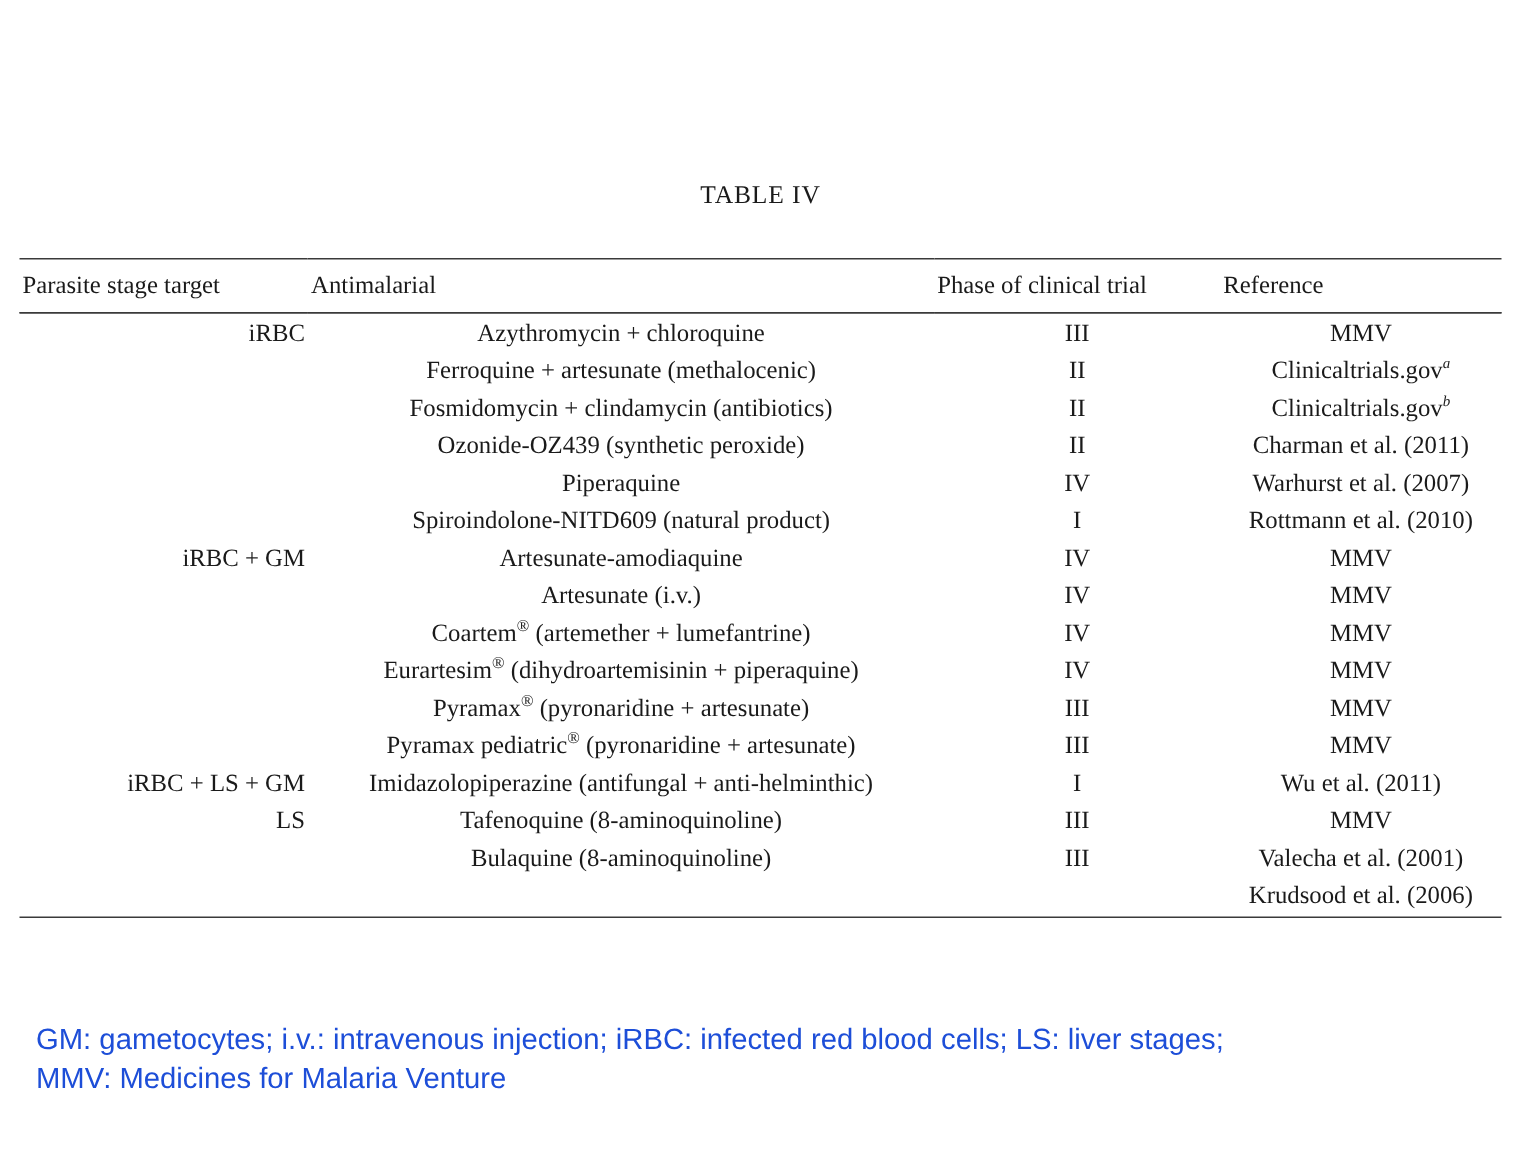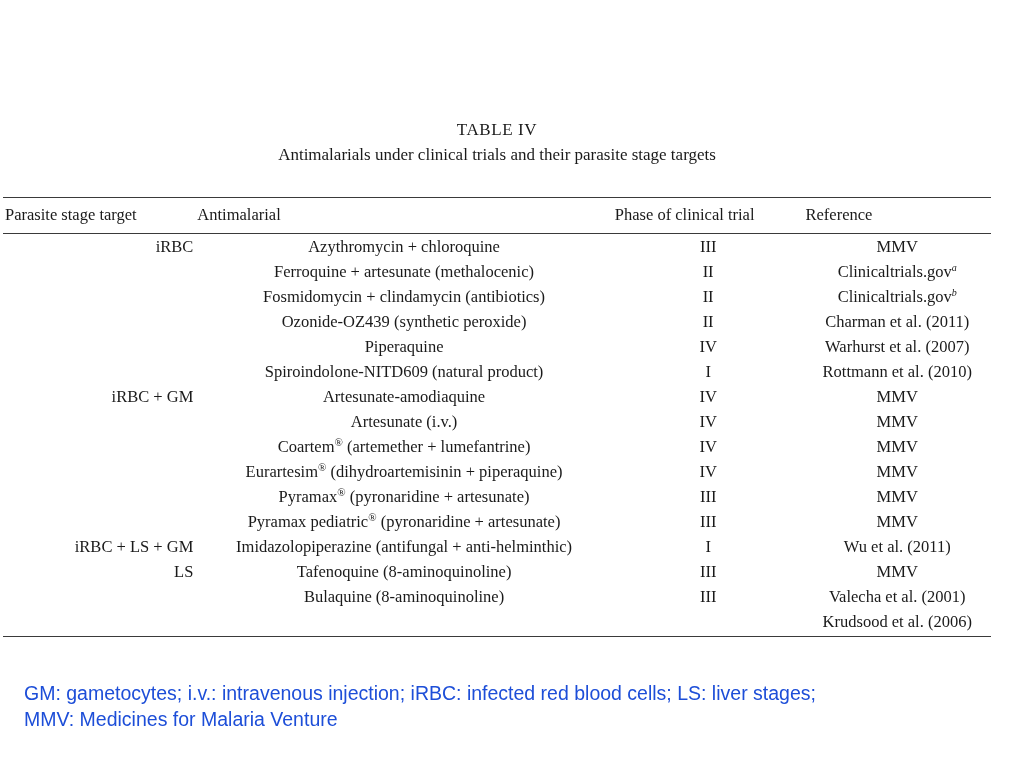--- a/index.html
+++ b/index.html
@@ -15,21 +15,21 @@
     overflow: hidden;
   }
   .slide {
     position: relative;
     width: 1024px;
     height: 768px;
     box-sizing: border-box;
   }
   .table-wrap {
     position: absolute;
-    left: 3px;
+    left: 13px;
     top: 120px;
     width: 988px;
   }
   .tbl-title {
     text-align: center;
     font-size: 17px;
     letter-spacing: 0.6px;
     font-family: "Liberation Serif", serif;
     color: #1a1a1a;
     margin-bottom: 5px;
@@ -106,21 +106,20 @@
     color: #1d4ed8;
   }
 </style>
 </head>
 <body>
 
 <div class="slide">
 
   <div class="table-wrap">
     <div class="tbl-title">TABLE IV</div>
-    <div class="tbl-subtitle">Antimalarials under clinical trials and their parasite stage targets</div>
 
     <table class="main">
       <thead>
         <tr>
           <th class="col-target">Parasite stage target</th>
           <th class="col-drug">Antimalarial</th>
           <th class="col-phase">Phase of clinical trial</th>
           <th class="col-ref">Reference</th>
         </tr>
       </thead>

